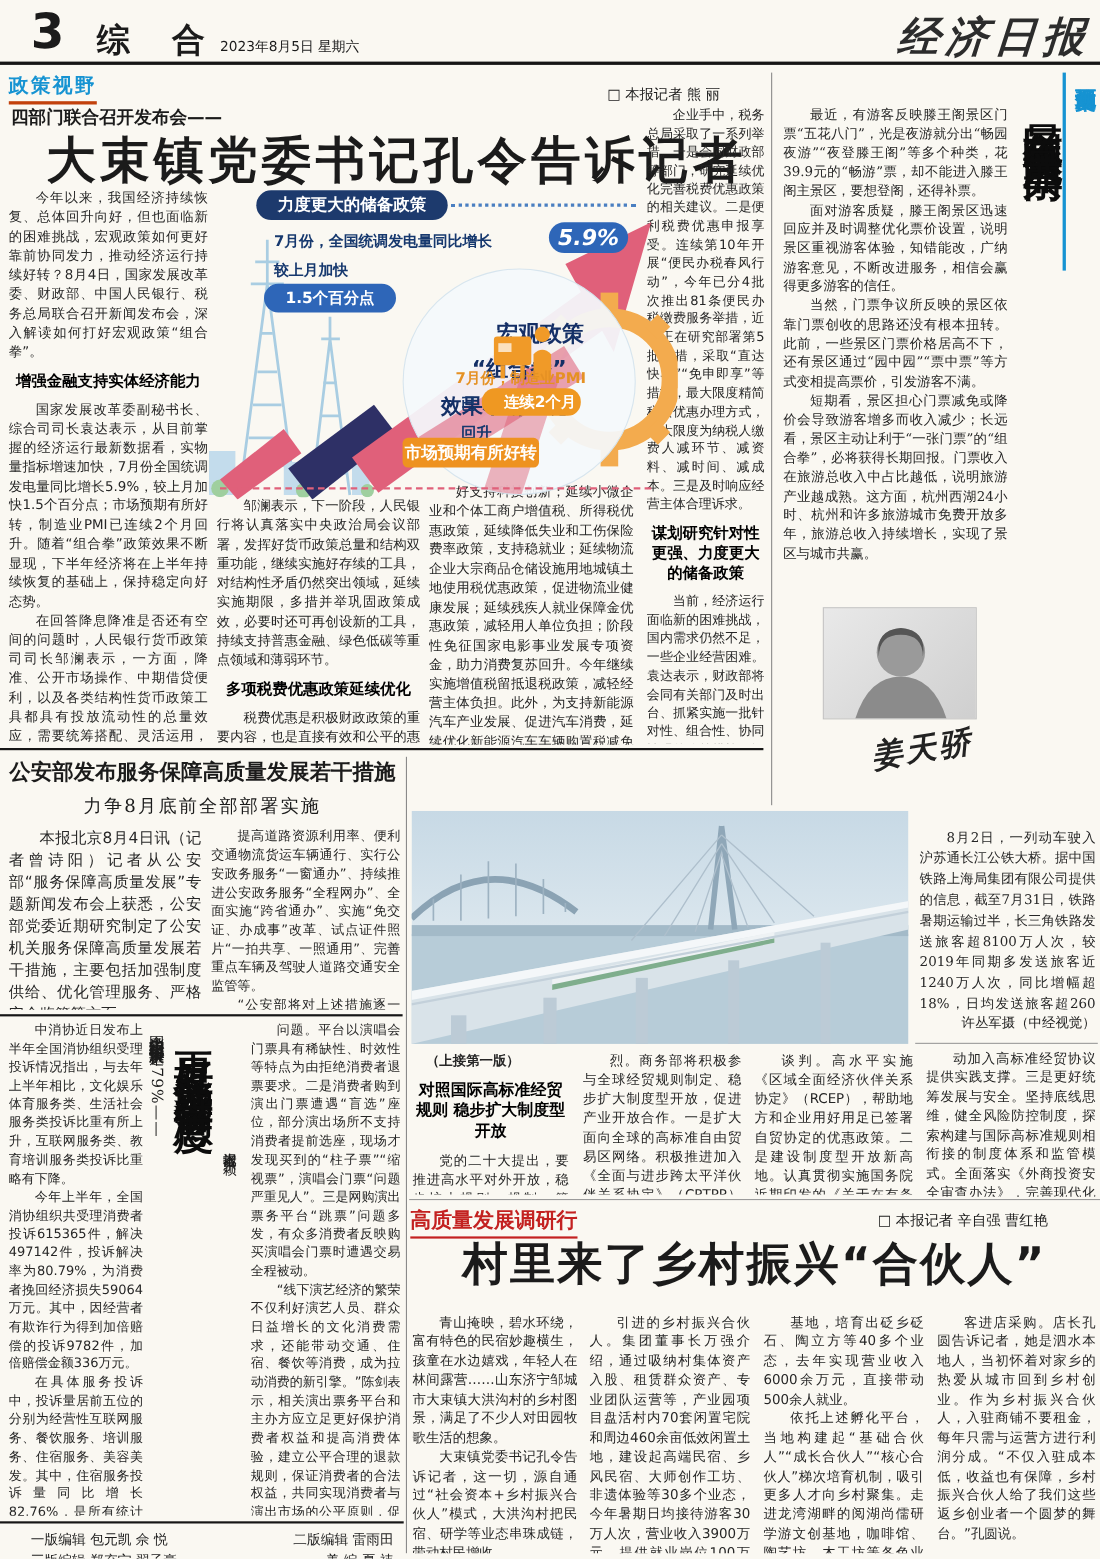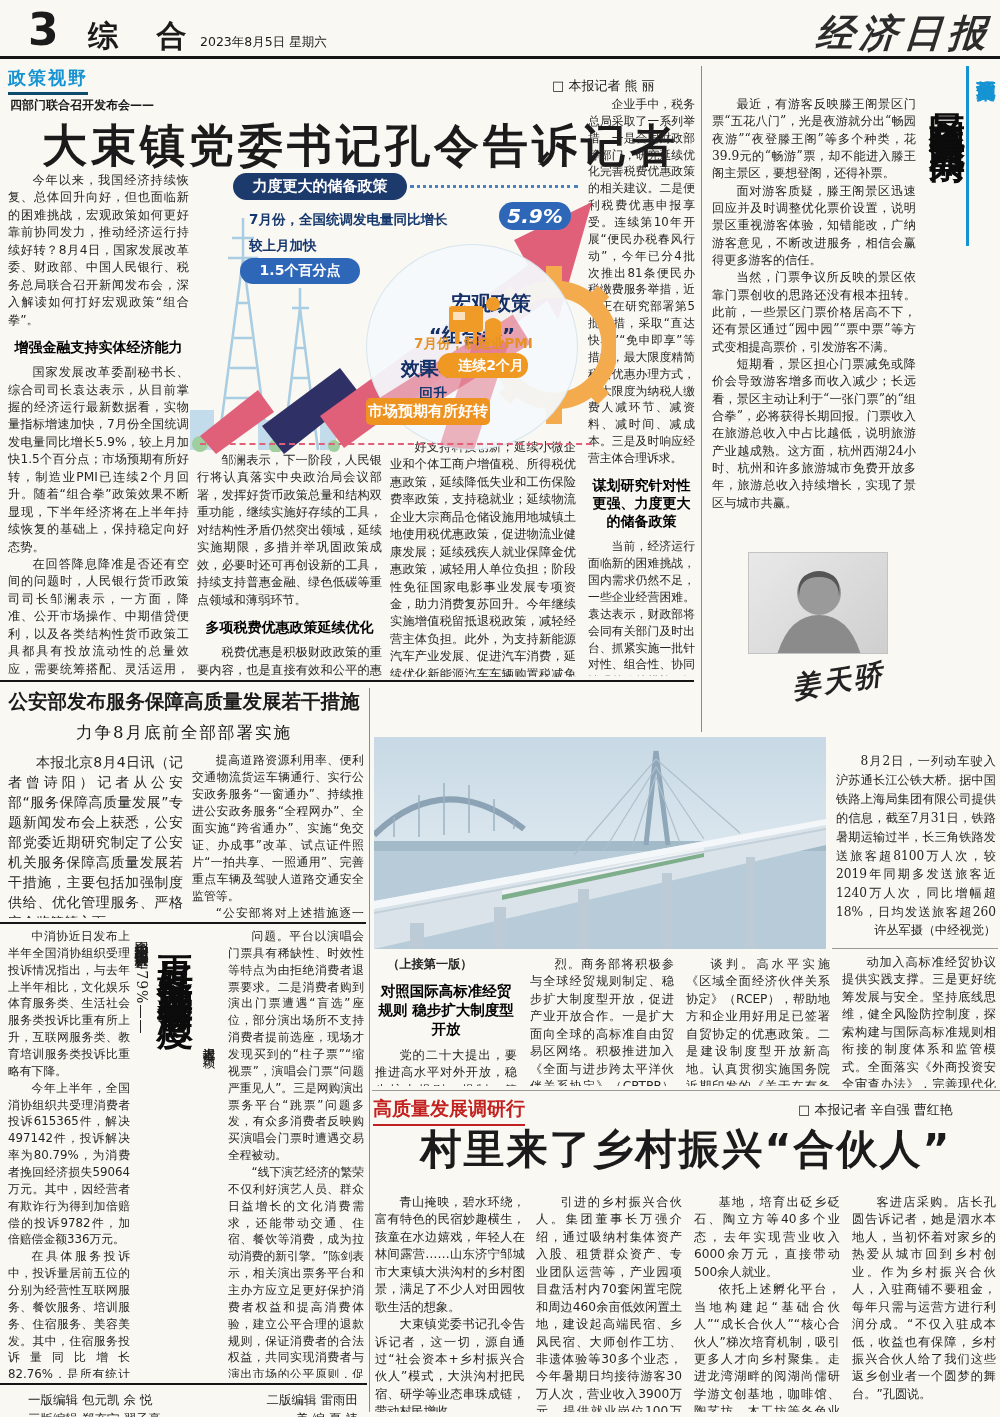--- a/index.html
+++ b/index.html
@@ -23,22 +23,22 @@
 </style>
 </head>
 <body>
 
 <div class="abs" style="left:28px; top:4px; font-size:44px; font-weight:bold;">3</div>
 <div class="abs" style="left:88px; top:16px; font-size:30px; font-weight:bold; letter-spacing:14px;">综 合</div>
 <div class="abs" style="left:200px; top:34px; font-size:12.5px;">2023年8月5日 星期六</div>
 <div class="abs serif" style="left:816px; top:8px; font-size:38px; font-weight:bold; font-style:italic; letter-spacing:6px; transform:skewX(-4deg); color:#2c2c2c;">经济日报</div>
 <div class="abs rule-h" style="left:0; top:56px; width:1000px; height:3px;"></div>
 
-<div class="abs" style="left:8px; top:66px; font-size:18px; font-weight:bold; letter-spacing:2px; color:#1693d2; border-bottom:3px solid #0c4a6e; padding-bottom:2px;">政策视野</div>
-<div class="abs" style="left:10px; top:97px; font-size:12px; font-weight:bold;">四部门联合召开发布会——</div>
+<div class="abs" style="left:8px; top:66px; font-size:18px; font-weight:bold; letter-spacing:2px; color:#1693d2; border-bottom:3px solid #c2410c; padding-bottom:2px;">政策视野</div>
+<div class="abs" style="left:10px; top:97px; font-size:16px; font-weight:bold;">四部门联合召开发布会——</div>
 <div class="abs" style="left:42px; top:116px; font-size:45px; font-weight:bold; letter-spacing:4px;">大束镇党委书记孔令告诉记者</div>
 <div class="abs" style="left:552px; top:77px; font-size:13px;">□ 本报记者 熊 丽</div>
 <div class="abs rule-v" style="left:701px; top:66px; height:666px;"></div>
 
 <div class="abs col" style="left:8px; top:172px; width:181px; height:504px;">
   <p>今年以来，我国经济持续恢复、总体回升向好，但也面临新的困难挑战，宏观政策如何更好靠前协同发力，推动经济运行持续好转？8月4日，国家发展改革委、财政部、中国人民银行、税务总局联合召开新闻发布会，深入解读如何打好宏观政策“组合拳”。</p>
   <div class="subhead">增强金融支持实体经济能力</div>
   <p>国家发展改革委副秘书长、综合司司长袁达表示，从目前掌握的经济运行最新数据看，实物量指标增速加快，7月份全国统调发电量同比增长5.9%，较上月加快1.5个百分点；市场预期有所好转，制造业PMI已连续2个月回升。随着“组合拳”政策效果不断显现，下半年经济将在上半年持续恢复的基础上，保持稳定向好态势。</p>
   <p>在回答降息降准是否还有空间的问题时，人民银行货币政策司司长邹澜表示，一方面，降准、公开市场操作、中期借贷便利，以及各类结构性货币政策工具都具有投放流动性的总量效应，需要统筹搭配、灵活运用，共同保持银行体系流动性合理充裕。另一方面，要科学合理把握利率水平。既根据经济金融形势和宏观调控需要，适时适度做好逆周期调节，又要兼顾把握好增长与风险、内部与外部的平衡，防止资金套利和空转，提升政策效率，增强银行经营稳健性。</p>
 

